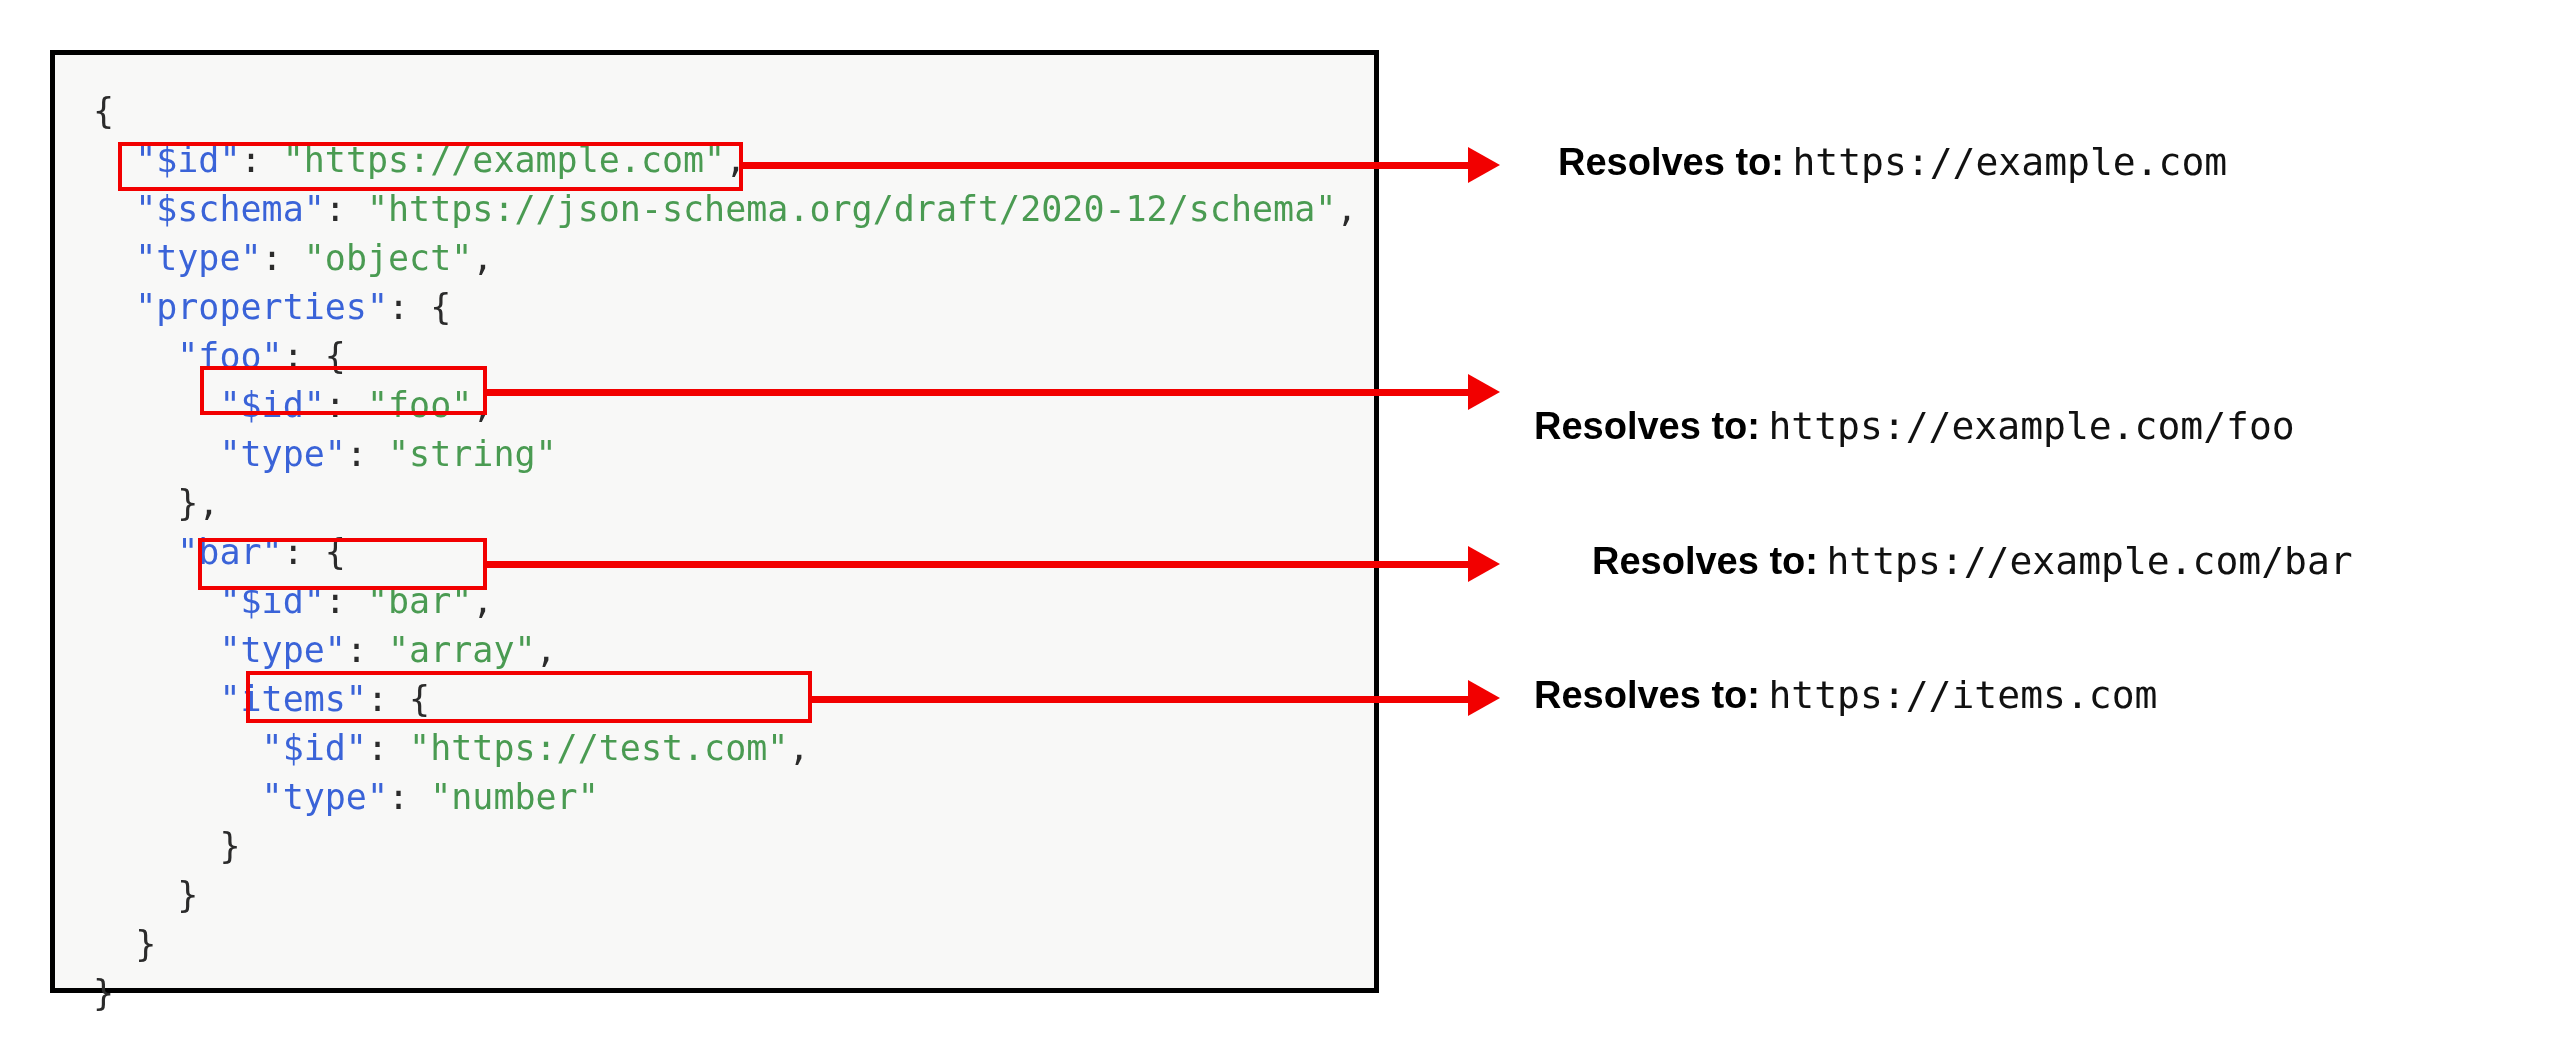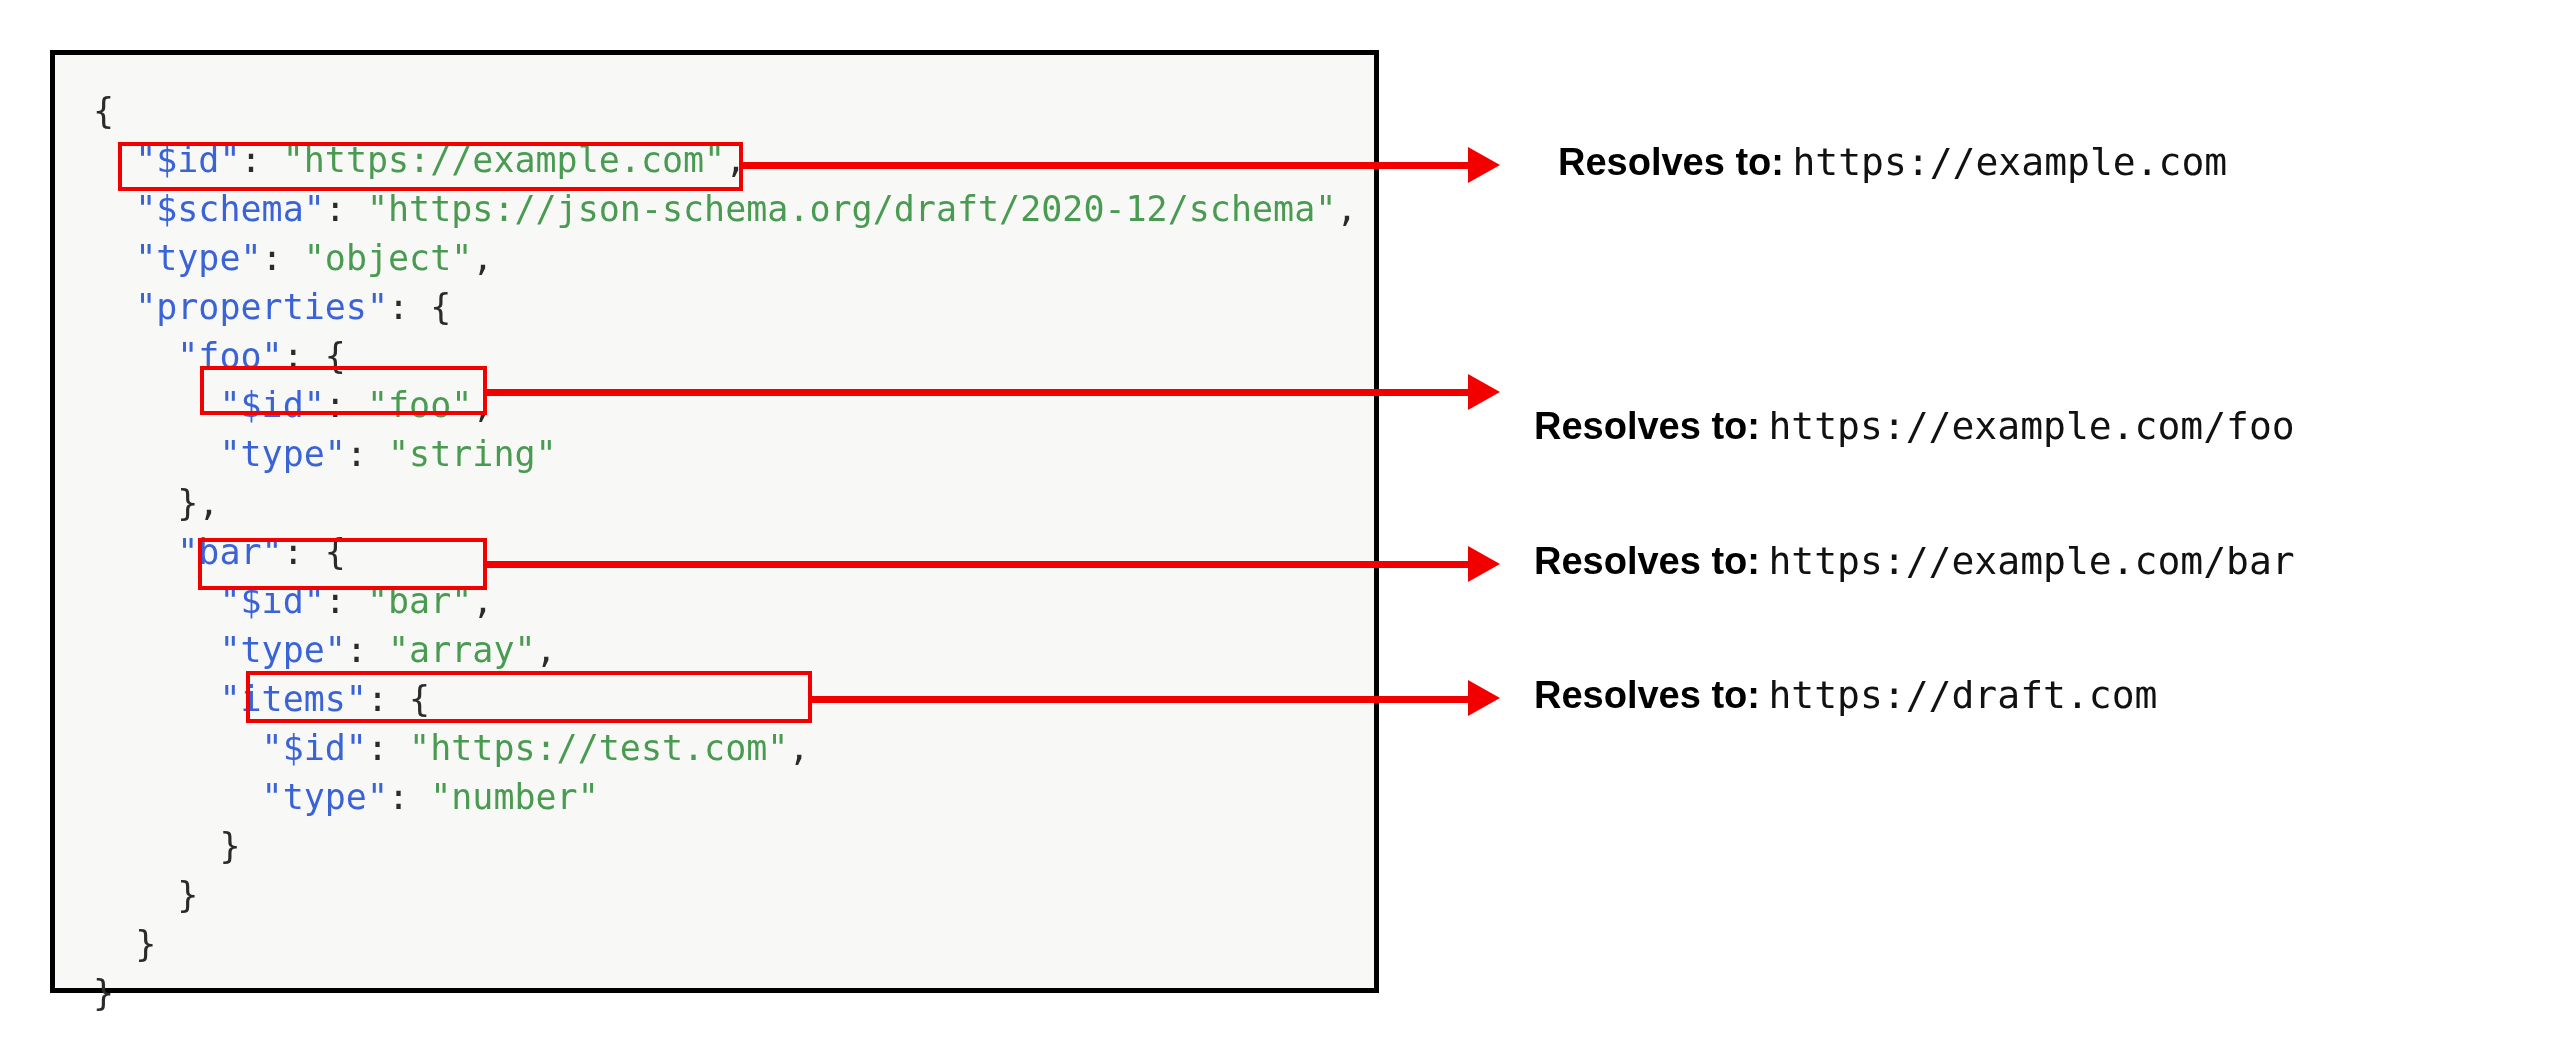--- a/index.html
+++ b/index.html
@@ -121,18 +121,18 @@
       <div class="arrow-line" style="left: 742px; top: 162px; width: 726px; background: rgb(242, 0, 0);"></div>
       <div class="arrow-head" style="left: 1468px; top: 147px; border-left-color: rgb(242, 0, 0);"></div>
       <div class="arrow-line" style="left: 486px; top: 389px; width: 982px; background: rgb(242, 0, 0);"></div>
       <div class="arrow-head" style="left: 1468px; top: 374px; border-left-color: rgb(242, 0, 0);"></div>
       <div class="arrow-line" style="left: 486px; top: 561px; width: 982px; background: rgb(242, 0, 0);"></div>
       <div class="arrow-head" style="left: 1468px; top: 546px; border-left-color: rgb(242, 0, 0);"></div>
       <div class="arrow-line" style="left: 812px; top: 696px; width: 656px; background: rgb(242, 0, 0);"></div>
       <div class="arrow-head" style="left: 1468px; top: 680px; border-left-color: rgb(242, 0, 0);"></div>
       <div class="annotation" style="left: 1534px; top: 143px; margin-left: 24px;"><span class="ann-label">Resolves to:</span><span class="ann-url">https://example.com</span></div>
       <div class="annotation" style="left: 1534px; top: 370px; margin-top: 37px;"><span class="ann-label">Resolves to:</span><span class="ann-url">https://example.com/foo</span></div>
-      <div class="annotation" style="left: 1534px; top: 542px; text-align: center;"><span class="ann-label">Resolves to:</span><span class="ann-url">https://example.com/bar</span></div>
-      <div class="annotation" style="left: 1534px; top: 676px;"><span class="ann-label">Resolves to:</span><span class="ann-url">https://draft.com</span></div>
+      <div class="annotation" style="left: 1592px; top: 542px; text-align: center;"><span class="ann-label">Resolves to:</span><span class="ann-url">https://example.com/bar</span></div>
+      <div class="annotation" style="left: 1534px; top: 676px;"><span class="ann-label">Resolves to:</span><span class="ann-url">https://items.com</span></div>
     </div>
 
 </div>
 
 
 </body></html>

